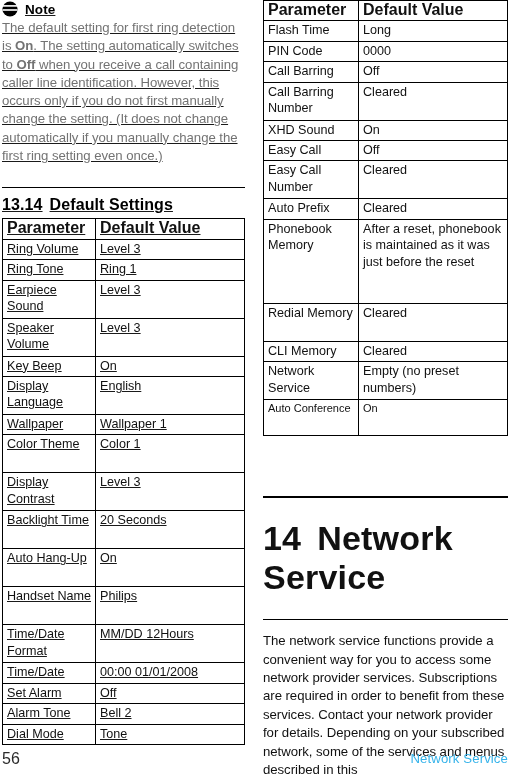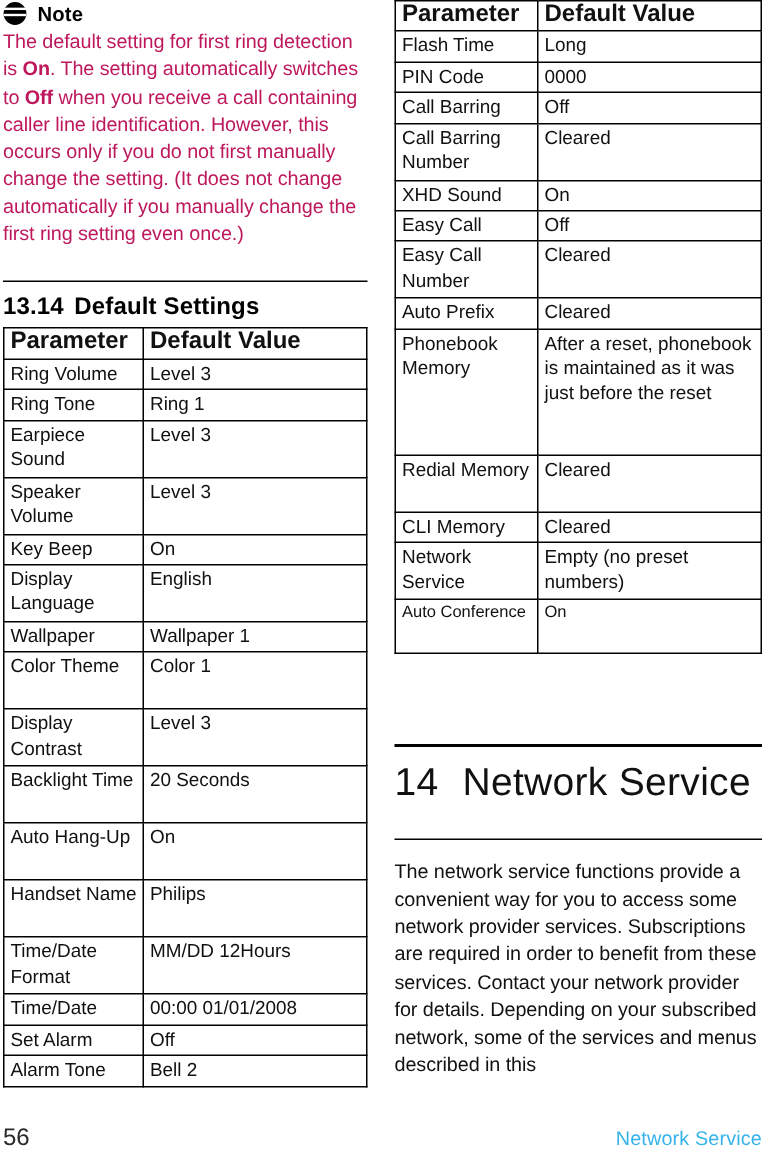--- a/index.html
+++ b/index.html
@@ -19,20 +19,21 @@
     position: relative;
     width: 509px;
     height: 774px;
   }
   
   .col-left {
     position: absolute;
     left: 2px;
     top: 0;
     width: 243px;
+    text-decoration: underline;
   }
   .col-right {
     position: absolute;
     left: 263px;
     top: 0;
     width: 245px;
   }
 
   
   .note-head {
@@ -49,21 +50,21 @@
   }
   .note-title {
     font-size: 13.5px;
     font-weight: bold;
     letter-spacing: 0.1px;
     color: #000;
   }
   .note-body {
     font-size: 13.2px;
     line-height: 18.3px;
-    color: #be185d;
+    color: #737373;
     letter-spacing: -0.05px;
   }
   .note-body b { font-weight: bold; }
 
   
   .rule {
     border: 0;
     border-top: 1.6px solid #000;
     margin: 0;
     height: 0;
@@ -107,25 +108,25 @@
   table.dt tr.tall td { height: 34px; }
   table.dt tr.tall4 td { height: 80px; margin-left: 48px; }
   table.dt tr.tall2 td { height: 32px; }
   table.dt tr.small td { font-size: 11px; line-height: 15.6px; }
 
   
   .chapter-wrap { margin-top: 60px; }
   .chapter-rule-top { border-top: 2.2px solid #000; }
   .chapter-rule-bot { border-top: 1.3px solid #000; }
   .chapter-title {
-    font-size: 26px;
-    font-weight: normal;
+    font-size: 34px;
+    font-weight: bold;
     color: #111;
     letter-spacing: 0.2px;
-    padding: 8px 0 22px 0;
+    padding: 21px 0 22px 0;
   }
   .chapter-title .cnum { margin-right: 16px; }
 
   
   .para {
     font-size: 13.2px;
     line-height: 18.4px;
     color: #111;
     margin-top: 12px;
     letter-spacing: -0.05px;
@@ -236,20 +237,24 @@
             <td class="c0">Time/Date</td>
             <td class="c1">00:00 01/01/2008</td>
           </tr>
           <tr>
             <td class="c0">Set Alarm</td>
             <td class="c1">Off</td>
           </tr>
           <tr>
             <td class="c0">Alarm Tone</td>
             <td class="c1">Bell 2</td>
+          </tr>
+          <tr>
+            <td class="c0">Dial Mode</td>
+            <td class="c1">Tone</td>
           </tr>
         </tbody>
     </table>
   </div>
 
   <div class="col-right">
 
     <table class="dt">
       <thead>
         <tr>

